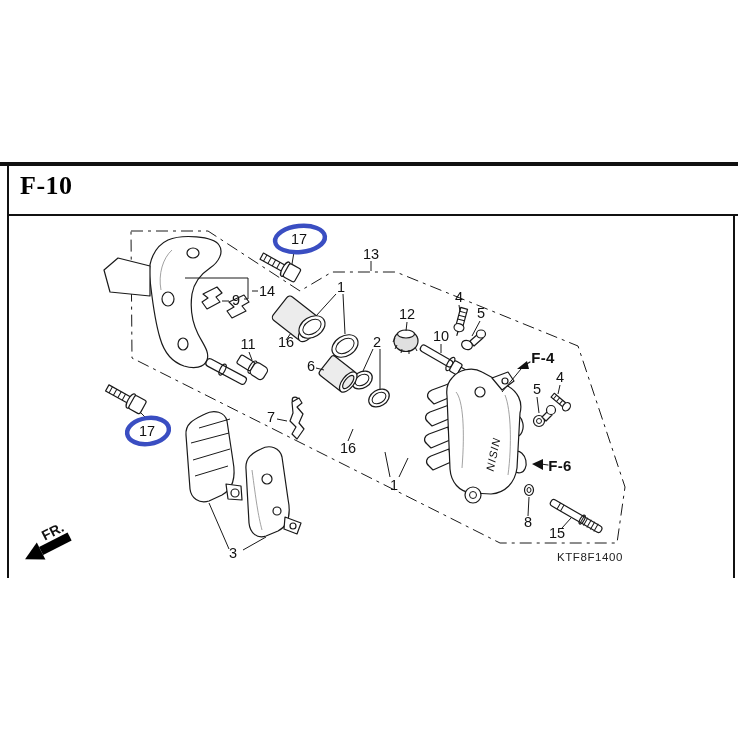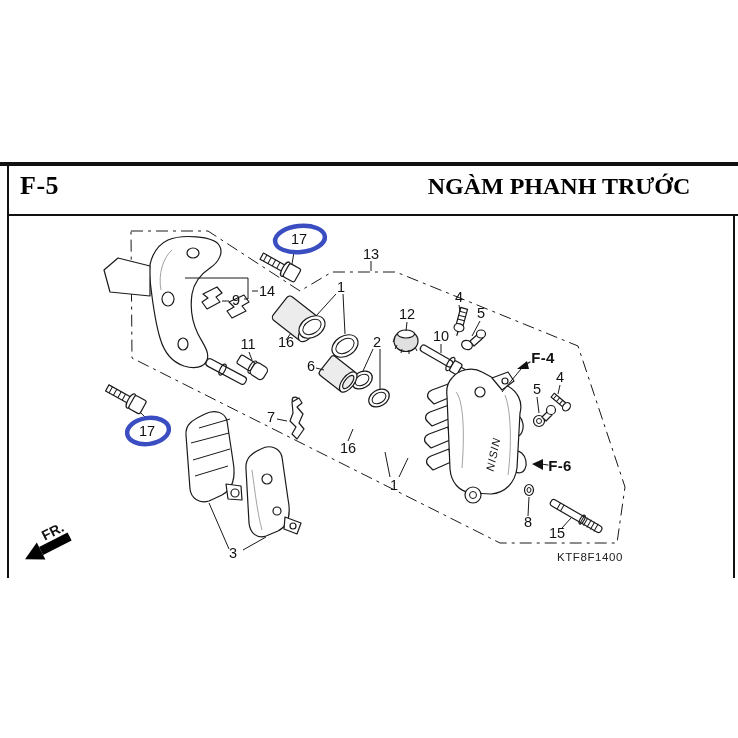--- a/index.html
+++ b/index.html
@@ -25,22 +25,21 @@
   .soft{stroke:#8a8a8a;stroke-width:.8;fill:none;}
   .hl{stroke:#3a4ec2;stroke-width:4.5;fill:none;stroke-linecap:round;}
   .code-sm{font-size:11.5px;letter-spacing:.6px;fill:#222;text-anchor:middle;}
 </style>
 </head>
 <body>
 
 <div id="stage">
   <div class="toprule"></div>
   <div class="headerbox">
-    <div class="code">F-5</div>
-    <div class="title">NGÀM PHANH TRƯỚC</div>
+    <div class="code">F-10</div>
   </div>
   <div class="diagbox"></div>
 
   <svg width="738" height="738" viewBox="0 0 738 738">
 
     <path class="thin" stroke-dasharray="12 5 3 5" d="M131,231 L208,231 L300,291 L332,272 L396,272 L578,346 L625,487 L617,543 L500,543 L132,358 Z"></path>
 
     <g>
       <path class="fw" d="M168,240 C155,246 147,262 150,280 C152,296 154,318 160,338 C164,352 172,362 184,366 C194,369 204,368 207,360 C210,352 203,344 198,334 C192,322 190,308 192,294 C194,282 201,274 210,268 C219,262 224,252 219,245 C213,236 182,234 168,240 Z"></path>
       <path class="fw" d="M150,266 L118,258 L104,270 L110,292 L150,296 Z"></path>

